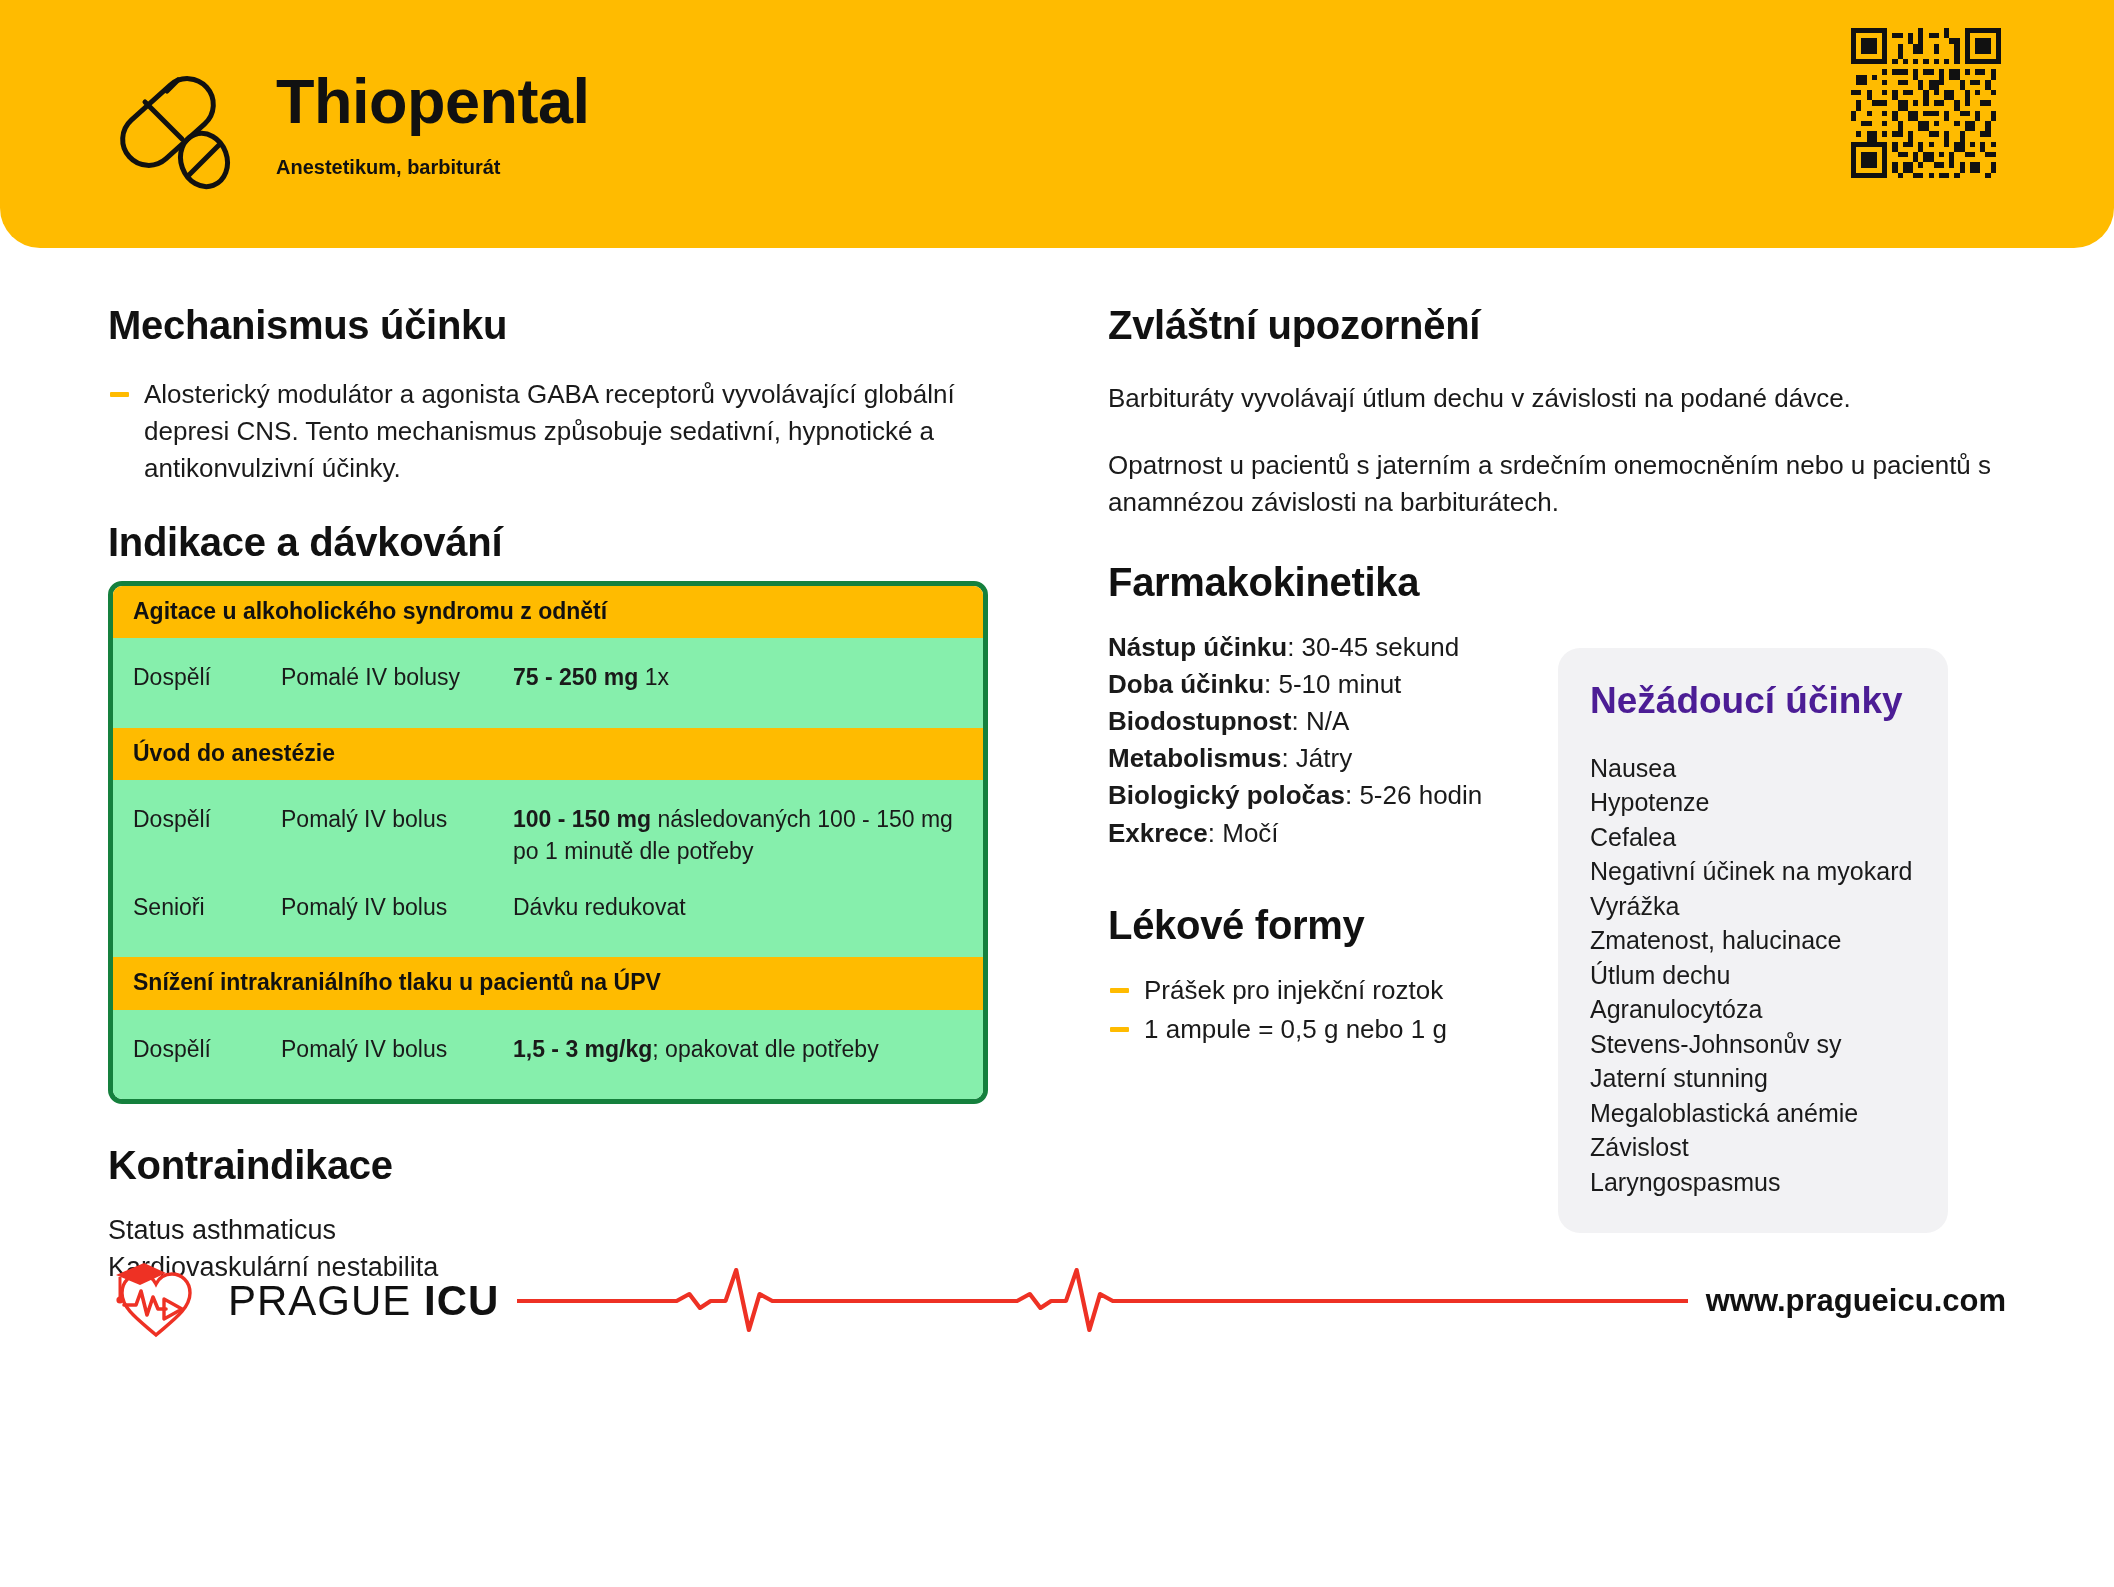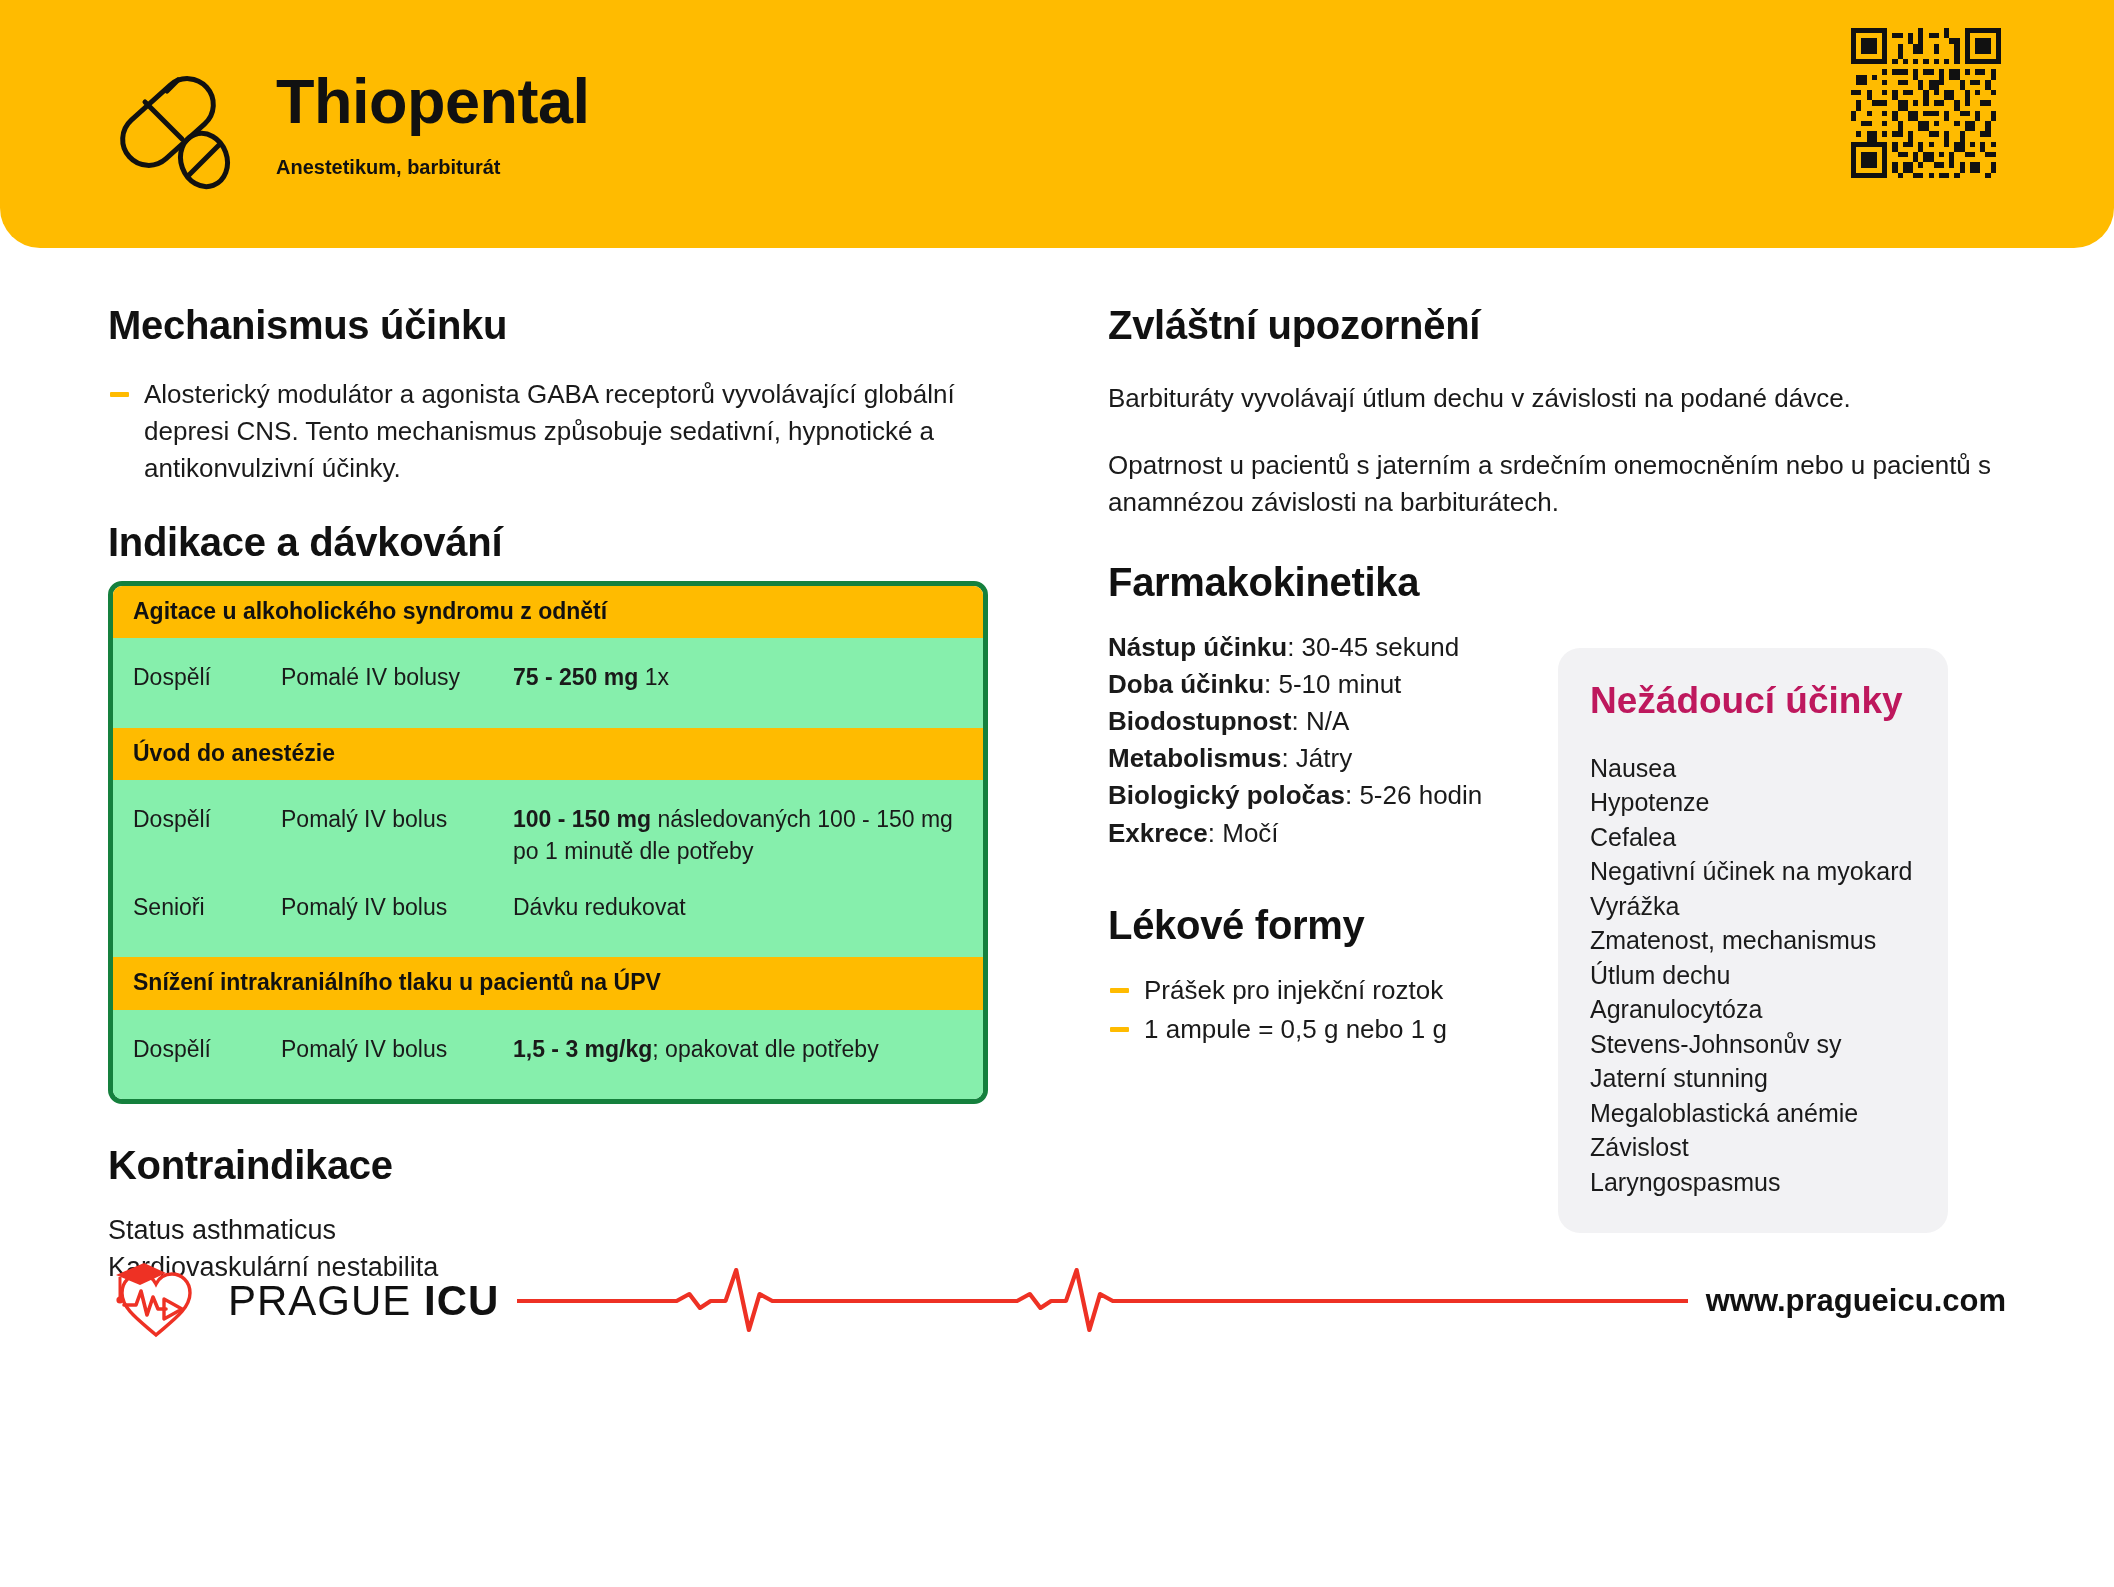--- a/index.html
+++ b/index.html
@@ -160,21 +160,21 @@
     position: absolute;
     left: 1558px; top: 400px;
     width: 390px;
     background: #F2F2F4;
     border-radius: 22px;
     padding: 34px 32px 34px 32px;
   }
   .ae-title {
     font-size: 37px;
     font-weight: 700;
-    color: #be185d;
+    color: #4c1d95;
     line-height: 1.05;
     margin-bottom: 30px;
   }
   .ae-panel ul { list-style: none; }
   .ae-panel li {
     font-size: 25px;
     color: #1a1a1a;
     line-height: 1.38;
   }
 
@@ -465,21 +465,21 @@
     </div>
 
     <div class="ae-panel">
       <div class="ae-title">Nežádoucí účinky</div>
       <ul>
         <li>Nausea</li>
         <li>Hypotenze</li>
         <li>Cefalea</li>
         <li>Negativní účinek na myokard</li>
         <li>Vyrážka</li>
-        <li>Zmatenost, mechanismus</li>
+        <li>Zmatenost, halucinace</li>
         <li>Útlum dechu</li>
         <li>Agranulocytóza</li>
         <li>Stevens-Johnsonův sy</li>
         <li>Jaterní stunning</li>
         <li>Megaloblastická anémie</li>
         <li>Závislost</li>
         <li>Laryngospasmus</li>
       </ul>
     </div>
 

